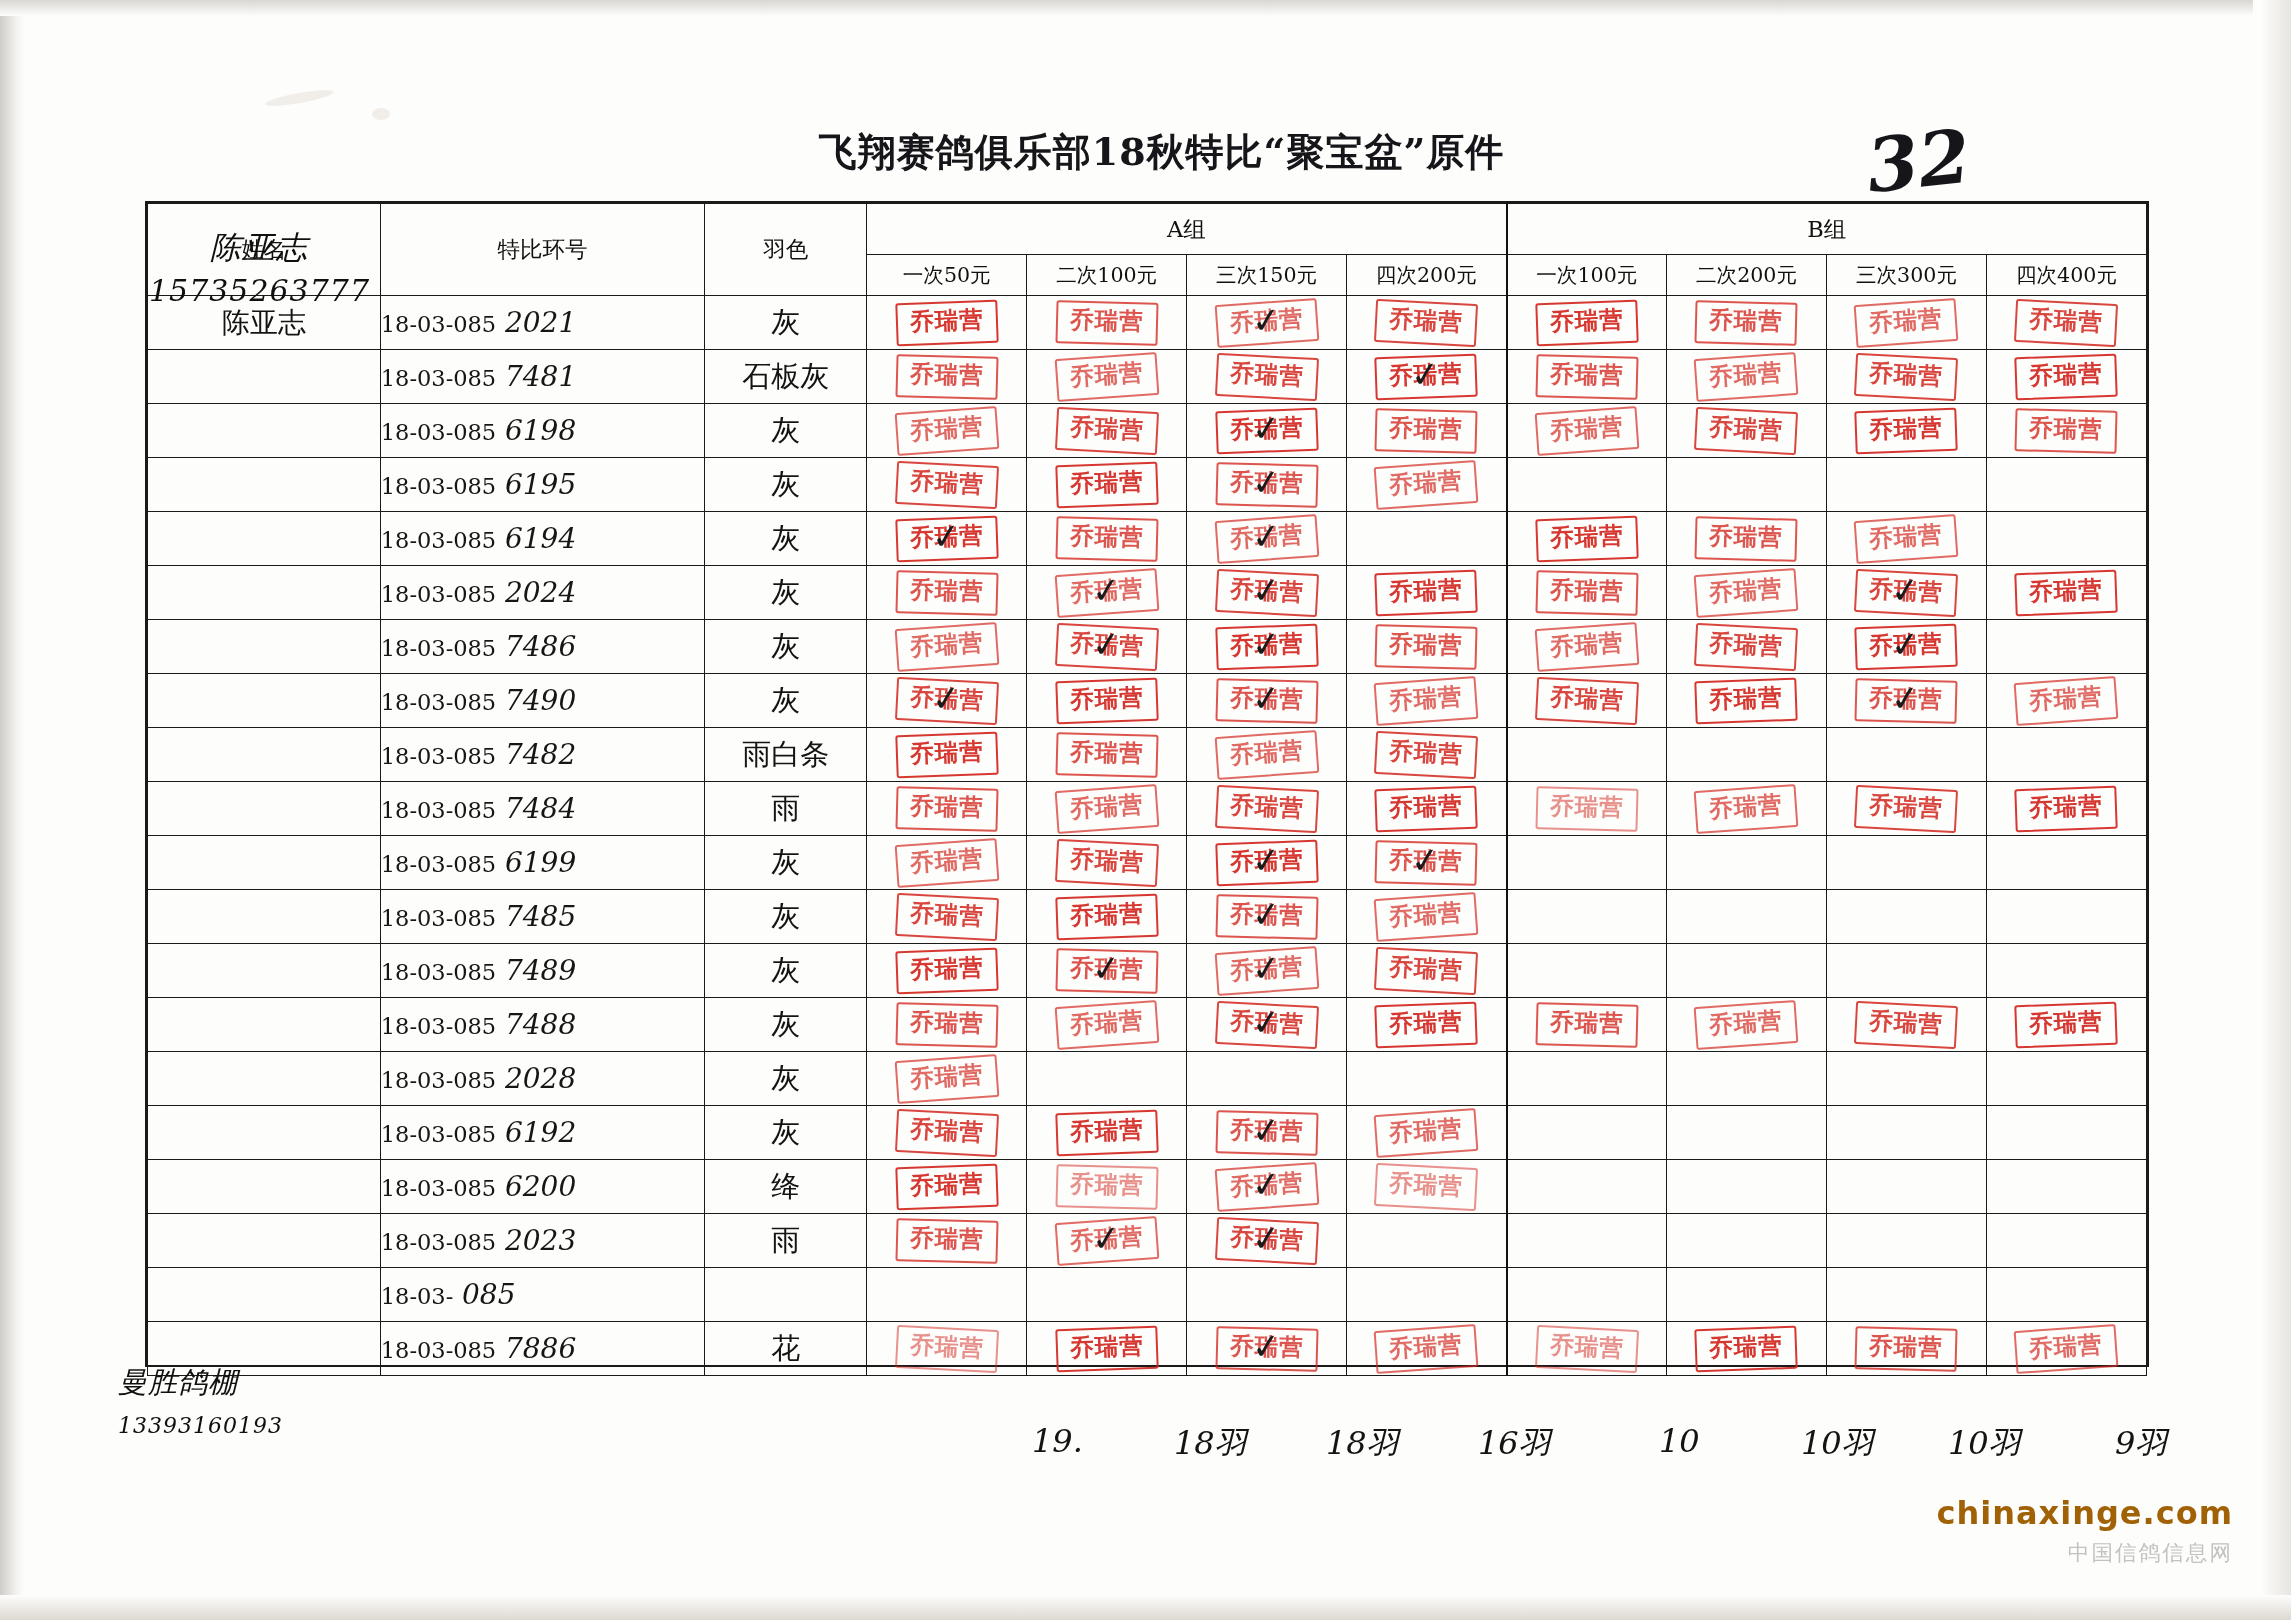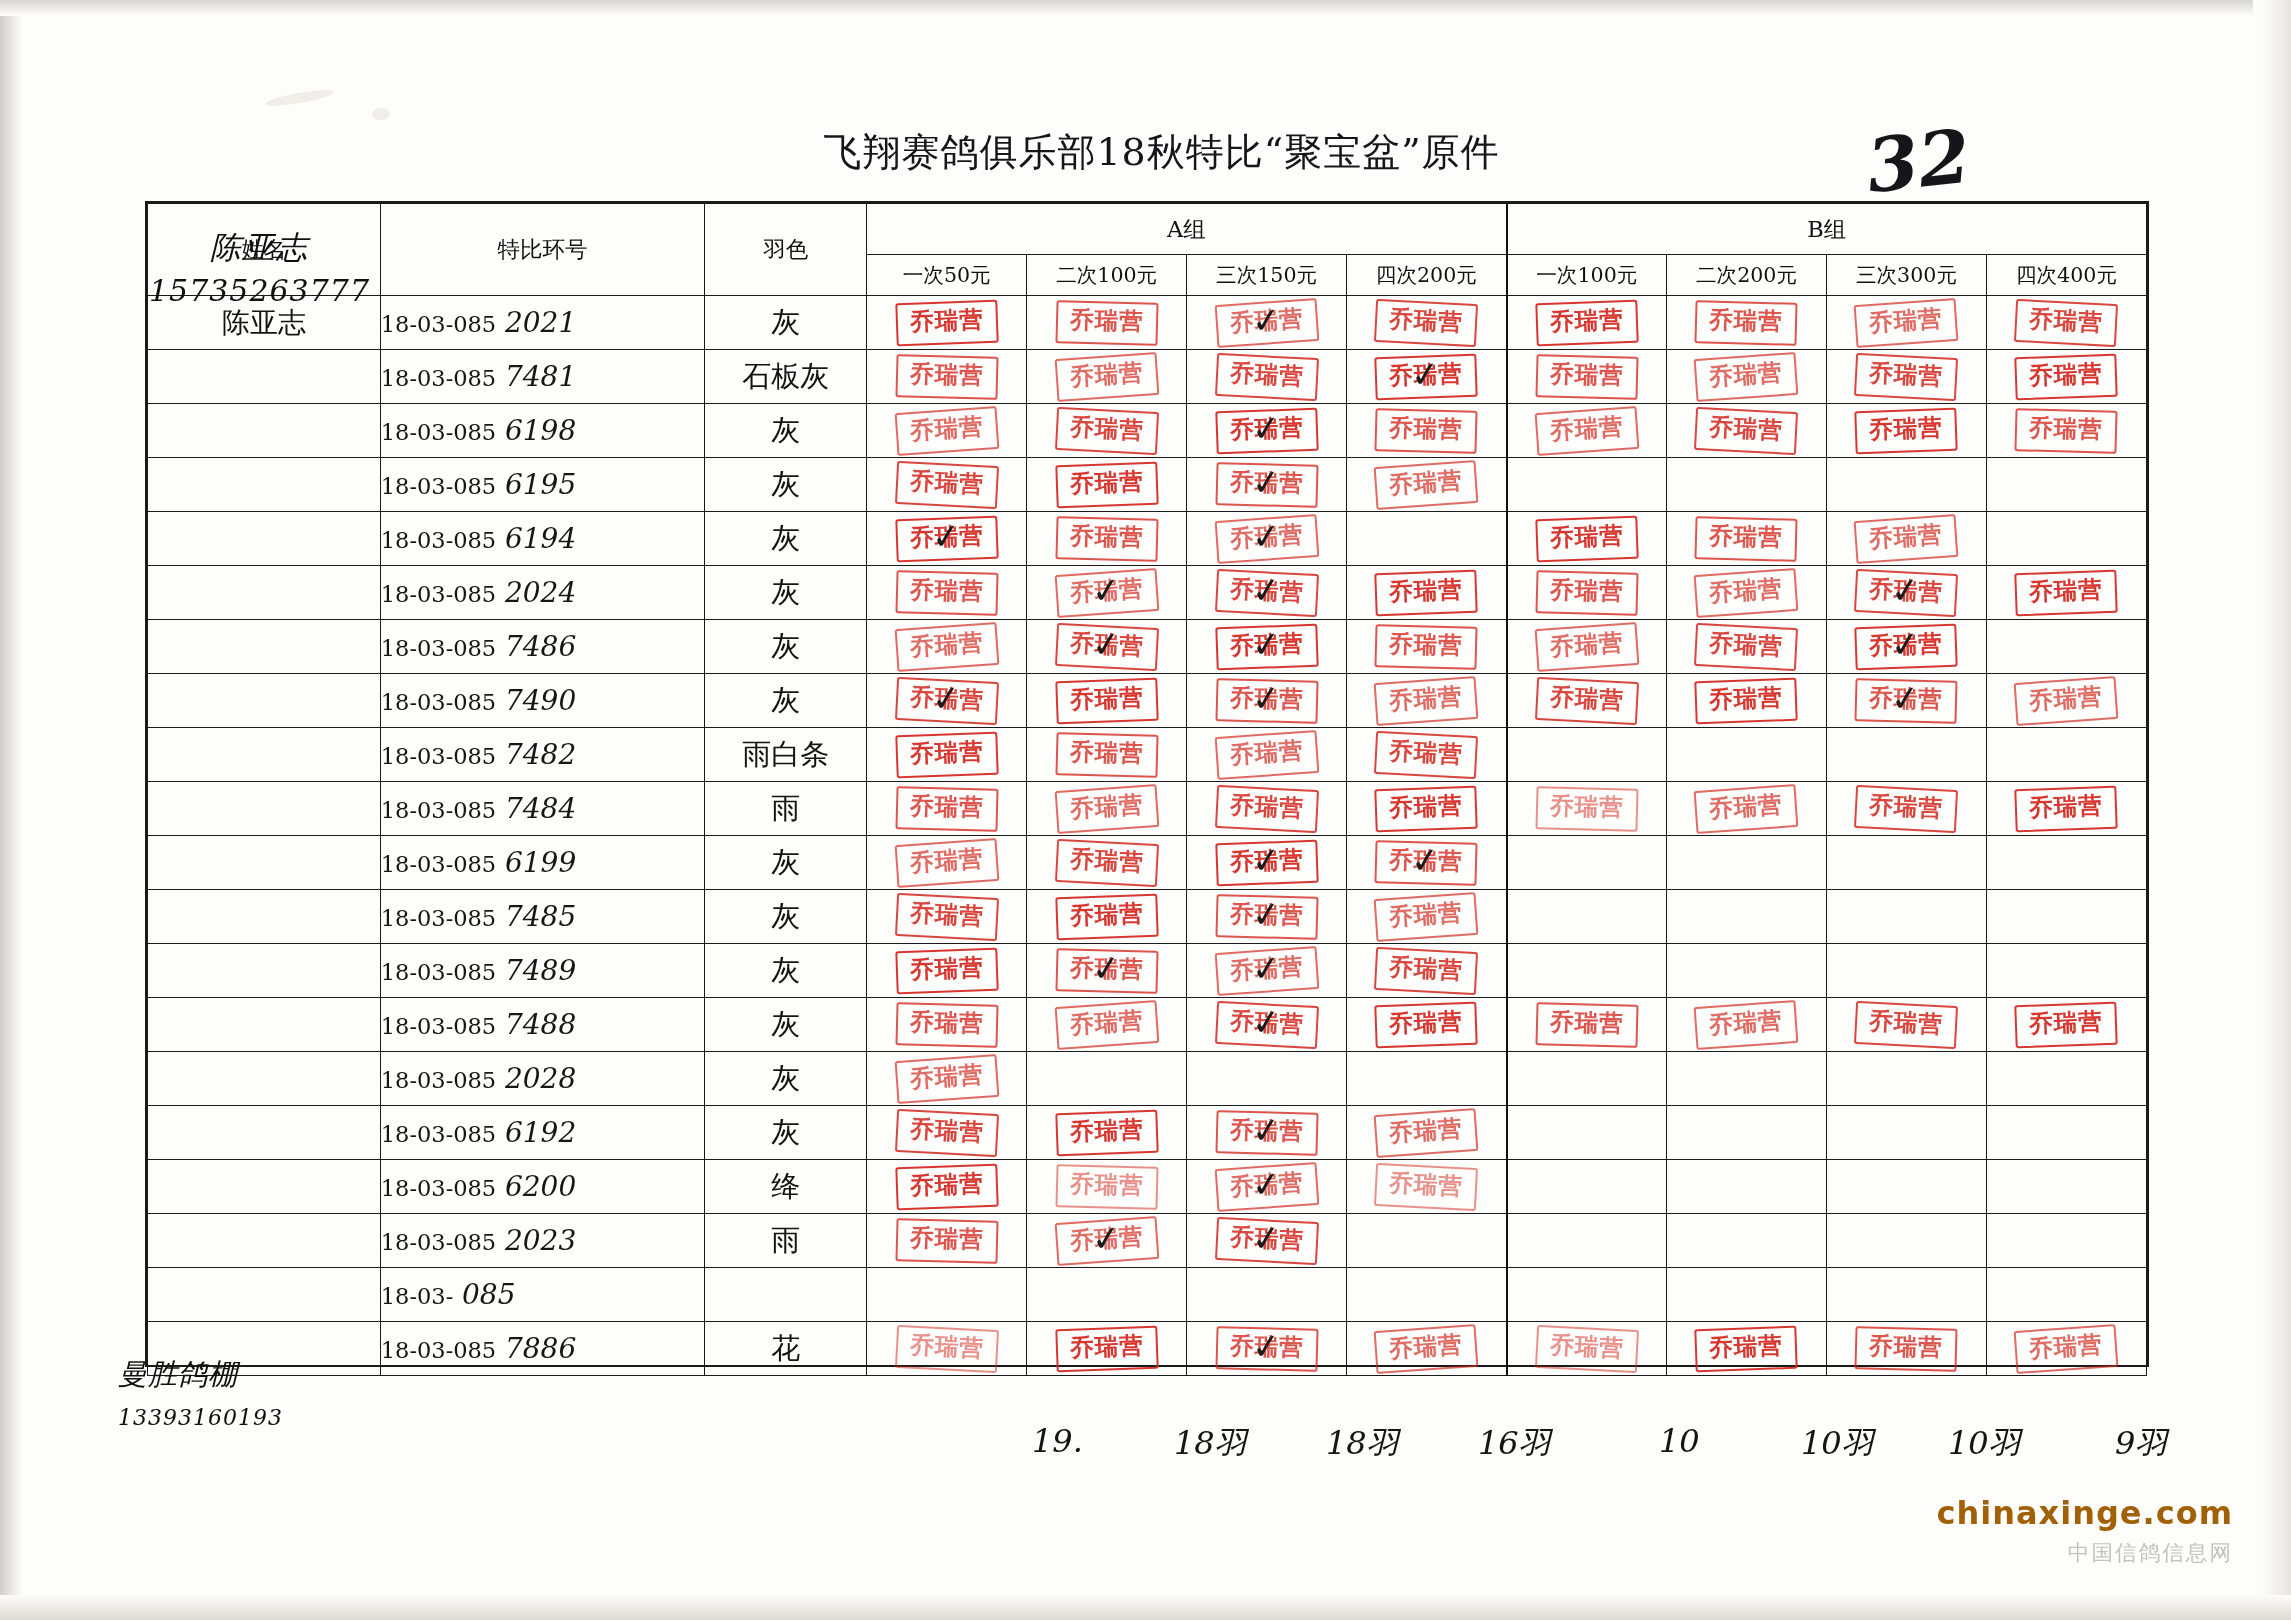--- a/index.html
+++ b/index.html
@@ -29,21 +29,21 @@
   }
   .smudge {
     position:absolute; background:#e9e2dc; opacity:.6; border-radius:50%;
   }
 
   
   #doc-title {
     position:absolute; left:647px; top:127px; width:1029px;
     text-align:center;
     font-family:"DejaVu Serif", serif;
-    font-weight:normal; font-size:38px; color:#15151a; letter-spacing:1px;
+    font-weight:bold; font-size:38px; color:#15151a; letter-spacing:1px;
     white-space:nowrap;
   }
   #page-number {
     position:absolute; left:1867px; top:118px;
     font-family:"DejaVu Serif", serif;
     font-size:74px; color:#15151a; font-weight:bold;
     transform:rotate(-6deg); font-style:italic;
   }
 
   
@@ -140,21 +140,21 @@
   }
   .owner-top .ph {
     font-family:"DejaVu Serif", serif; font-style:italic;
     font-size:30px; color:#101010; letter-spacing:1px; margin-top:3.9px;
   }
   .owner-bottom {
     position:absolute; left:118px; top:1355px; width:255px;
   }
   .owner-bottom .nm {
     font-family:"DejaVu Serif", serif; font-style:italic;
-    font-size:29px; color:#101010; letter-spacing:1px;
+    font-size:29px; color:#101010; letter-spacing:1px;margin-top:8px;
   }
   .owner-bottom .ph {
     font-family:"DejaVu Serif", serif; font-style:italic;
     font-size:22px; color:#101010; letter-spacing:1px; margin-top:9.8px;
   }
 
   
   #totals { position:absolute; left:145px; top:1411px; width:2004px; height:78px; }
   #totals .tot {
     position:absolute; top:0;

